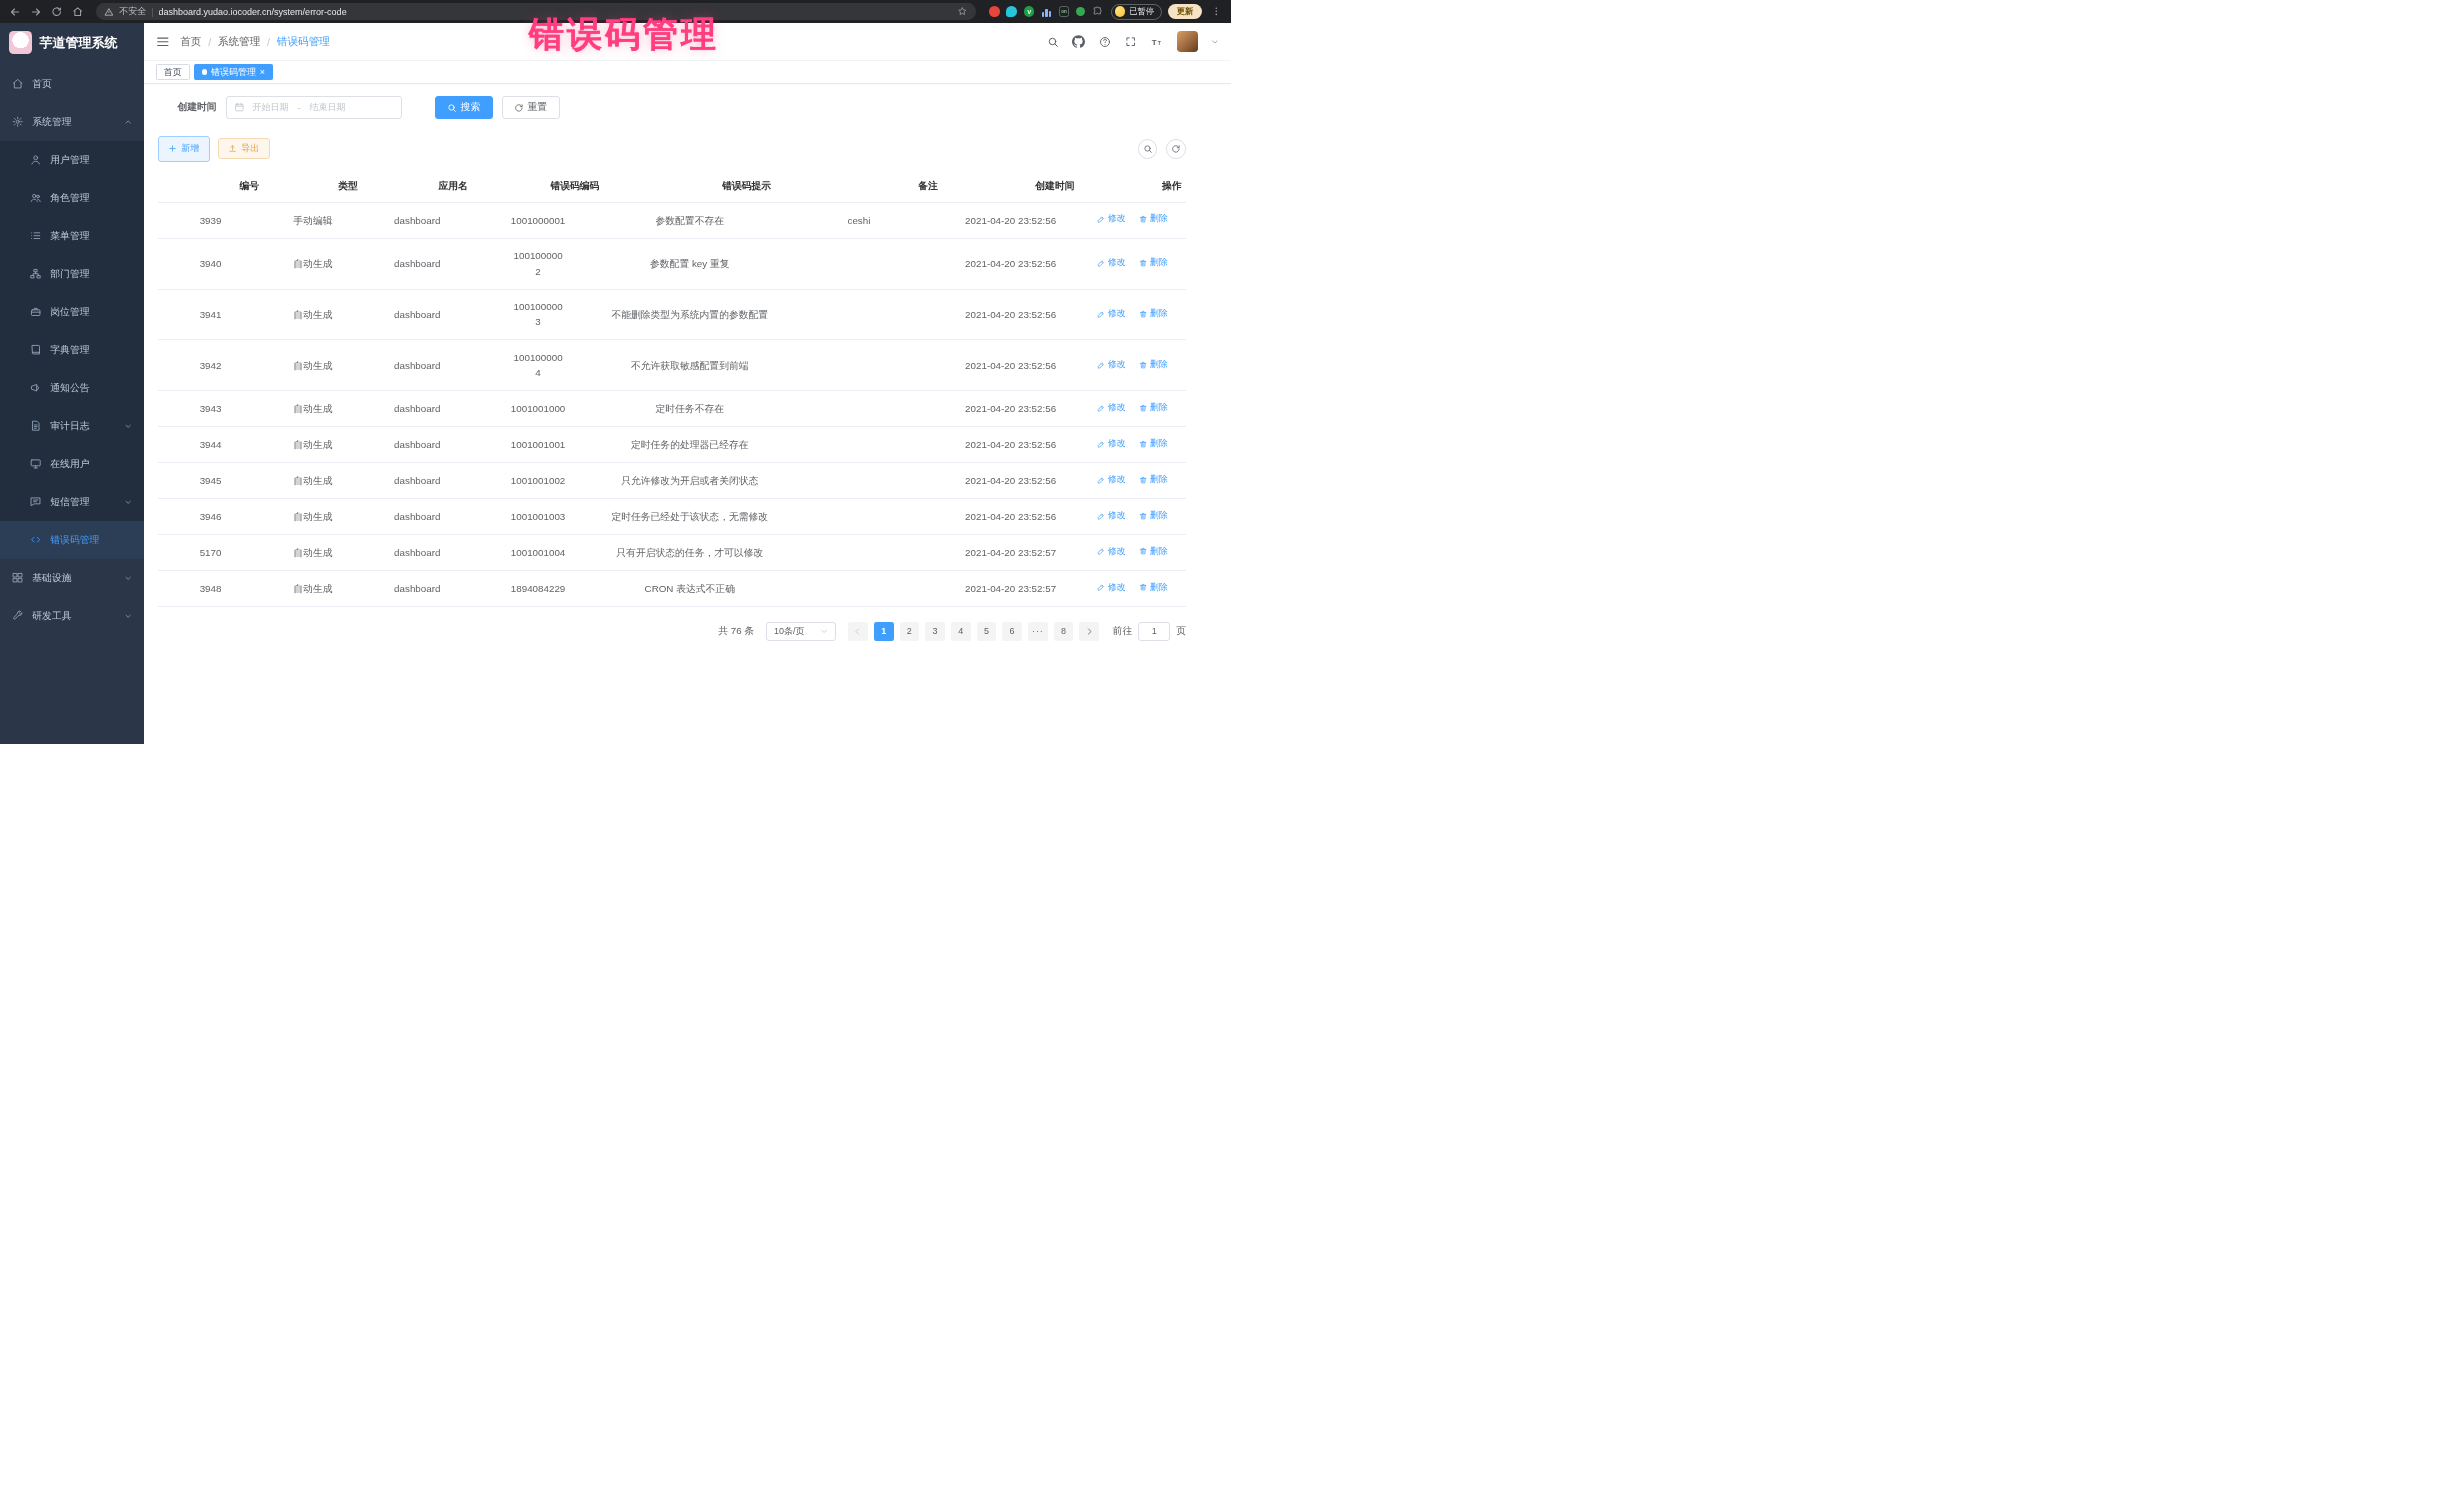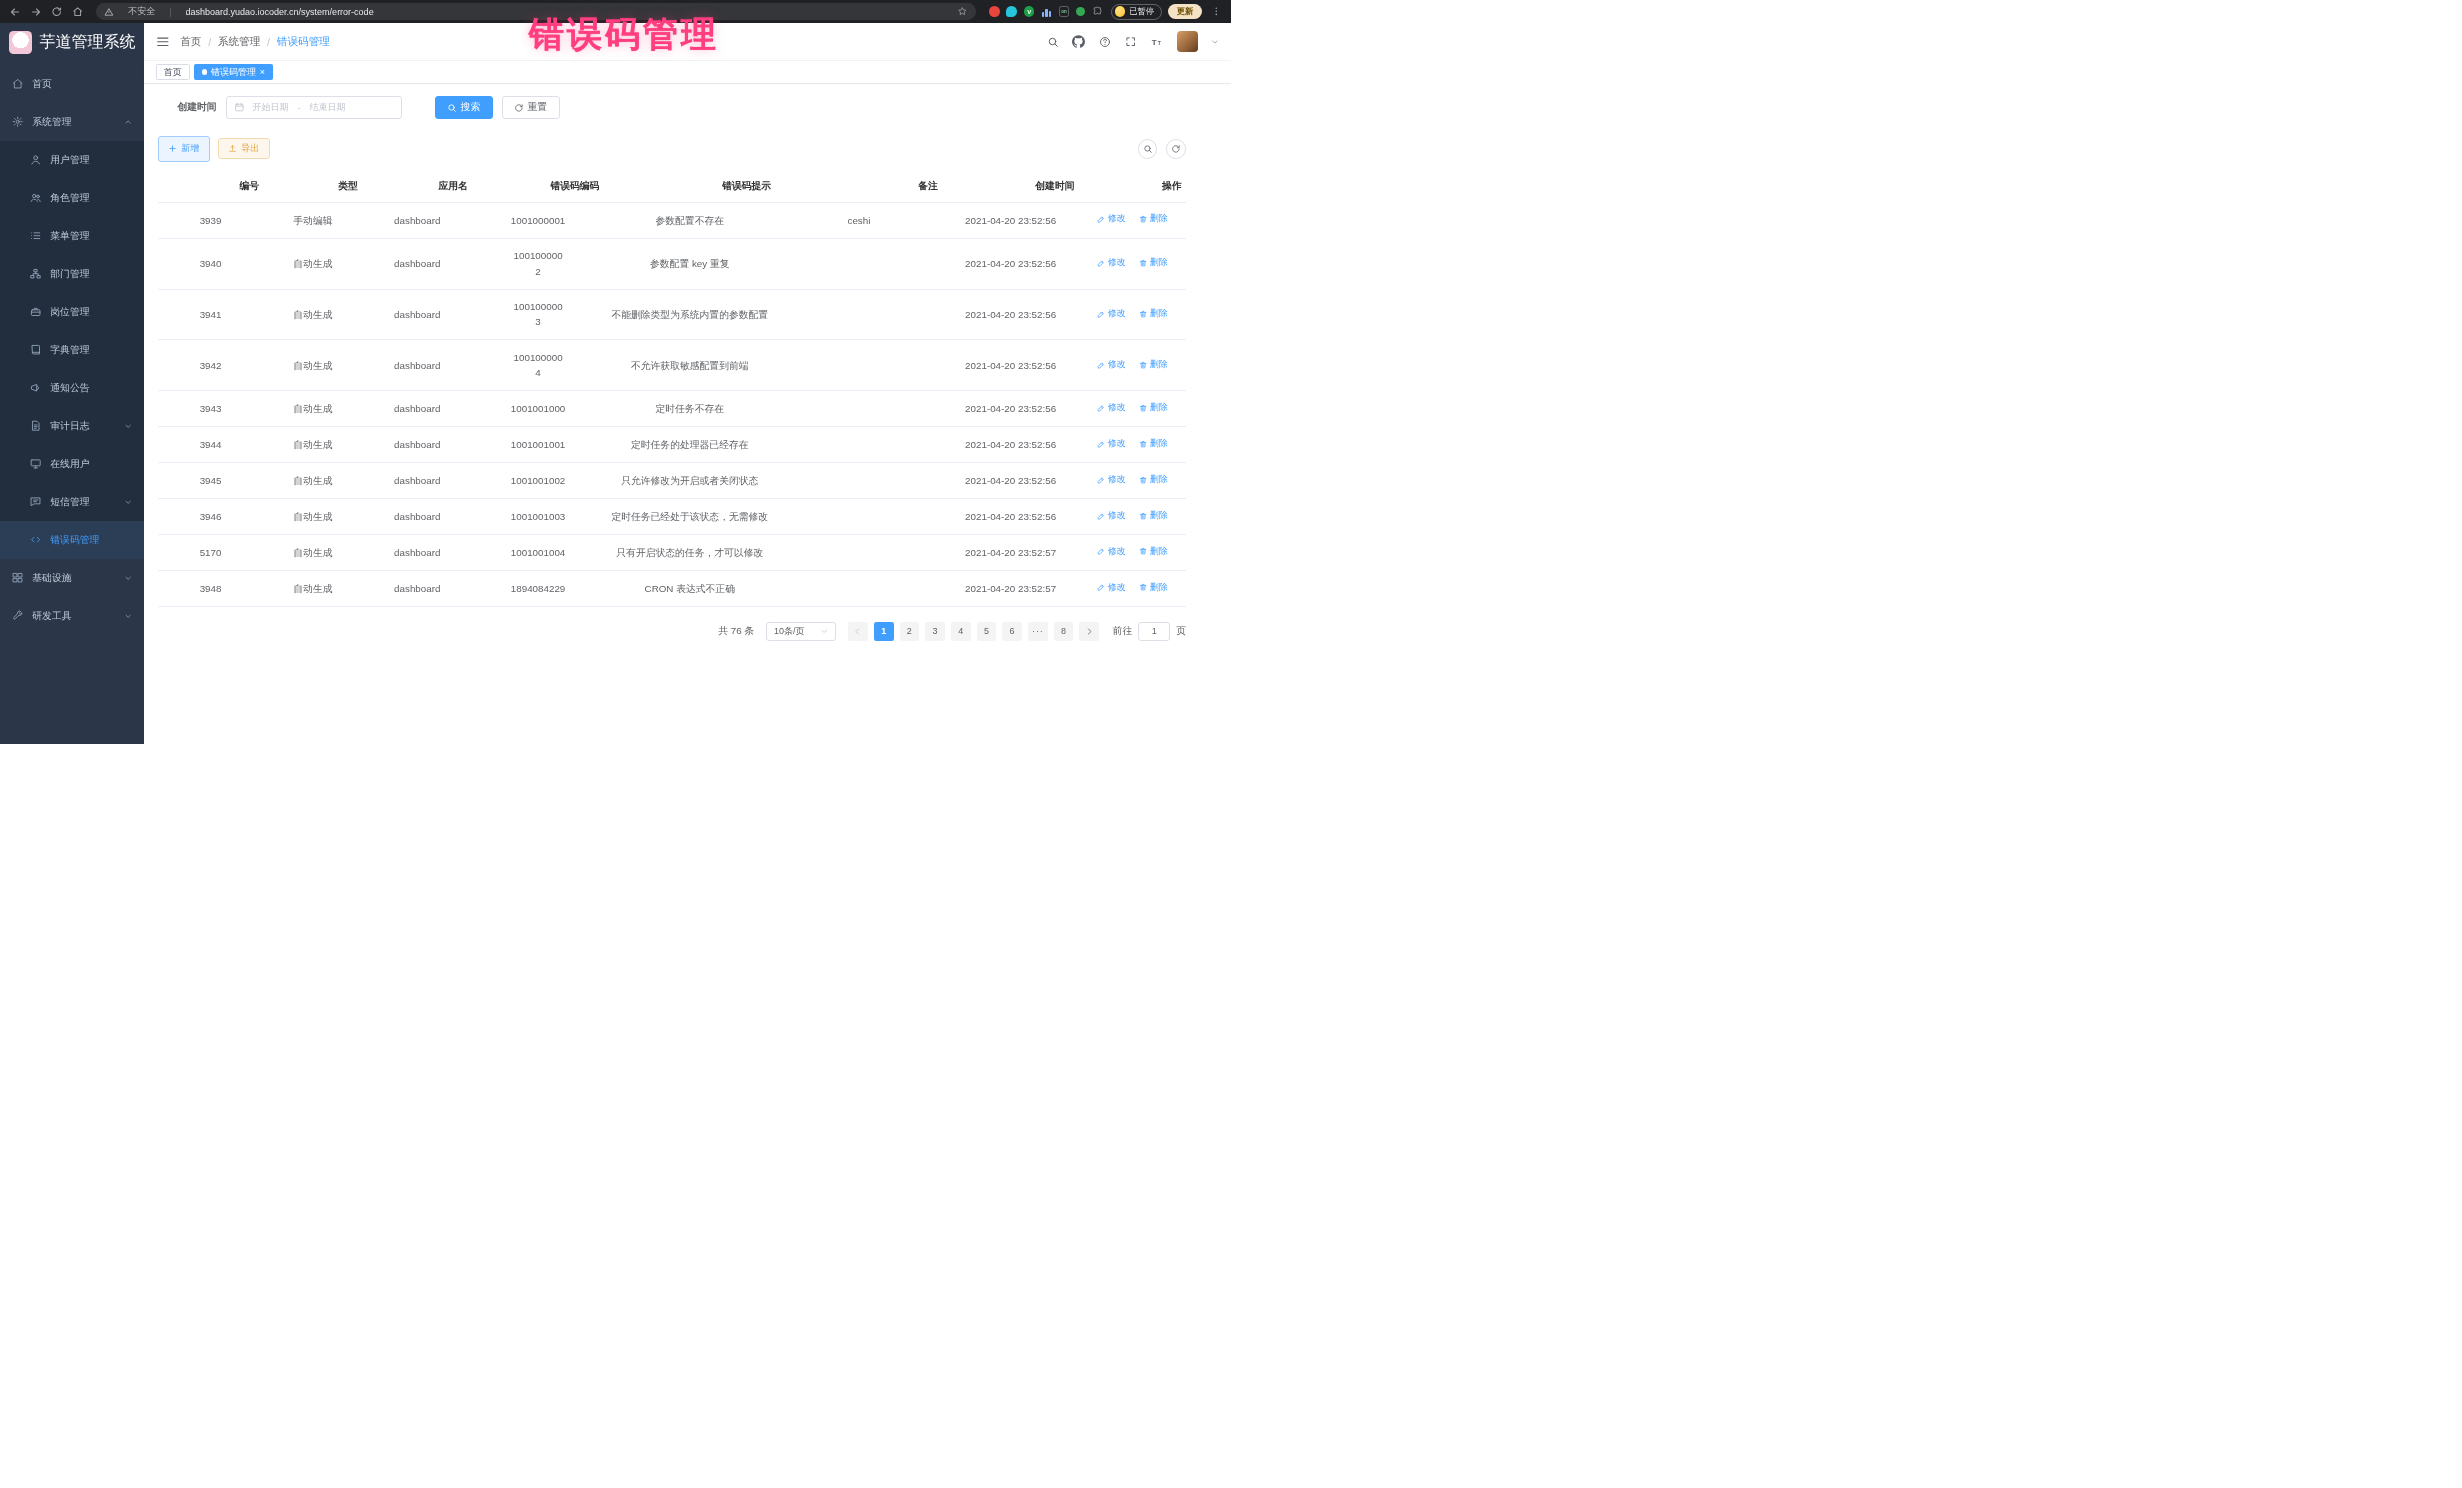--- a/index.html
+++ b/index.html
@@ -5,21 +5,21 @@
   *{box-sizing:border-box}
   html,body{margin:0;padding:0}
   body{width:1231px;height:744px;position:relative;overflow:hidden;background:#fff;
        font-family:"Liberation Sans","DejaVu Sans",sans-serif;font-size:9.8px;color:#606266}
 
   
   .browser-bar{height:23px;background:#202124;display:flex;align-items:center;gap:6px;
                padding:0 7.6px;color:#e8eaed;font-size:9px}
   .bicon{color:#9aa0a6;display:flex;align-items:center;justify-content:center;width:15px;height:15px;cursor:pointer}
   .omnibox{flex:1;height:16.7px;background:#35363a;border-radius:8.3px;display:flex;align-items:center;
-           gap:14px;padding:0 8.3px;margin:0 4.5px;min-width:0;cursor:text}
+           gap:5px;padding:0 8.3px;margin:0 4.5px;min-width:0;cursor:text}
   .warn{color:#bdc1c6;display:flex}
   .sec{color:#bdc1c6;white-space:nowrap}
   .osep{color:#5f6368}
   .url{color:#e8eaed;white-space:nowrap;overflow:hidden}
   .star{margin-left:auto;color:#9aa0a6;display:flex;cursor:pointer}
   .ext-cluster{display:flex;align-items:center;gap:6.8px;margin:0 3px}
   .ext{width:10.6px;height:10.6px;border-radius:50%;display:flex;align-items:center;justify-content:center;
        font-size:6px;font-weight:700;cursor:pointer}
   .ext.red{background:#e8453c}
   .ext.teal{background:#26c6da;border-radius:50% 50% 50% 3px}
@@ -35,21 +35,21 @@
   .face{width:10.6px;height:10.6px;border-radius:50%;background:radial-gradient(circle at 35% 35%,#ffe082,#fbc02d)}
   .update-chip{background:#f6e3c5;color:#6b4e00;border-radius:8.3px;padding:2.3px 9px;font-size:8.3px;
                font-weight:700;white-space:nowrap;cursor:pointer}
 
   
   .app{display:flex;height:721px}
   .sidebar{width:144px;background:var(--sidebar-bg,#2b3648);display:flex;flex-direction:column;flex-shrink:0}
   .logo{height:39px;display:flex;align-items:center;gap:7.6px;padding:0 9px}
   .logo-img{width:23px;height:23px;border-radius:4.5px;flex-shrink:0;
             background:radial-gradient(circle at 50% 40%,#ffffff 0 45%,#f2c7d8 46% 100%)}
-  .logo-title{color:#fff;font-size:16px;font-weight:400;white-space:nowrap}
+  .logo-title{color:#fff;font-size:13px;font-weight:700;white-space:nowrap}
   #sidebar-menu{flex:1;padding-top:3px;overflow:hidden}
   .menu-item{height:38px;display:flex;align-items:center;gap:8.3px;padding:0 12px;color:#bfcbd9;
              font-size:9.8px;cursor:pointer;white-space:nowrap}
   .menu-item .mi-icon{display:flex;width:12px;justify-content:center;color:#97a8be;flex-shrink:0}
   .menu-item.sub{background:var(--sidebar-sub-bg,#222e3e);padding-left:30px}
   .menu-item.active{color:var(--primary,#409eff);background:rgba(64,158,255,.08)}
   .menu-item.active .mi-icon{color:var(--primary,#409eff)}
   .mi-arrow{margin-left:auto;color:#97a8be;display:flex}
   .mi-arrow.up{transform:rotate(180deg)}
 

